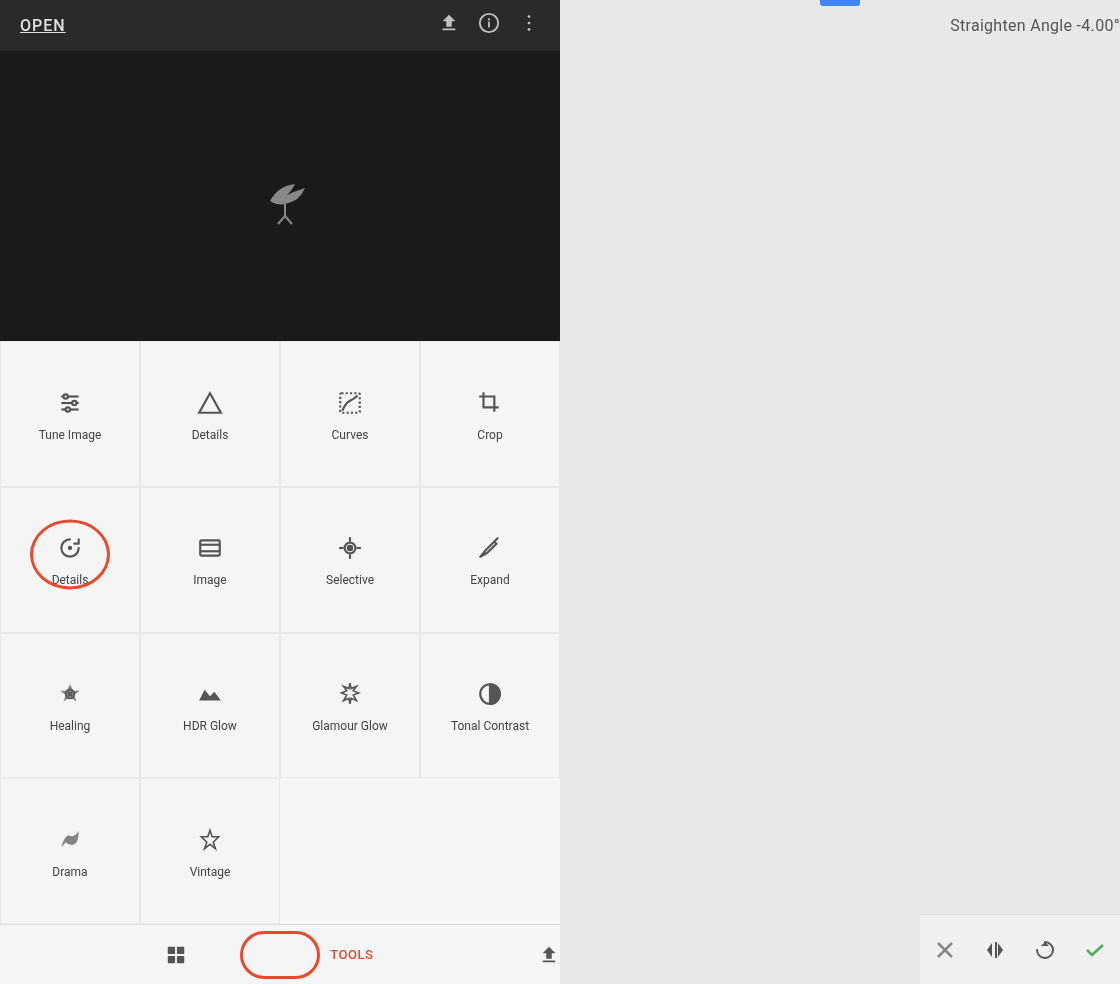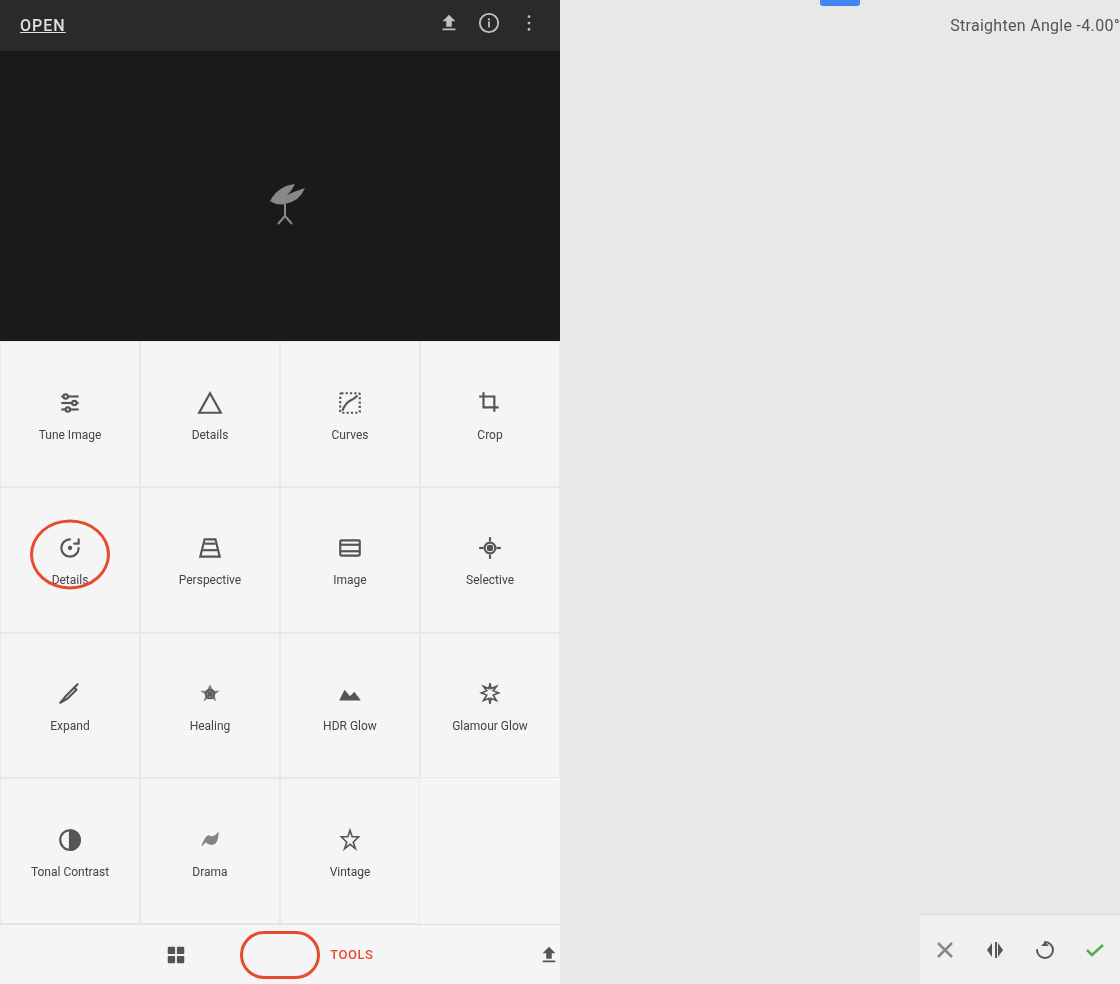--- a/index.html
+++ b/index.html
@@ -321,30 +321,20 @@
       <span class="tool-icon">
         <svg width="26" height="26" viewBox="0 0 24 24" fill="none" stroke="#555" stroke-width="2">
           <path d="M12 4a8 8 0 1 0 8 8" stroke-linecap="round"></path>
           <circle cx="12" cy="12" r="2" fill="#555" stroke="none"></circle>
           <path d="M20 4 L20 8 L16 8" stroke-linecap="round" stroke-linejoin="round"></path>
         </svg>
       </span>
       <span class="tool-label">Details</span>
     </div>
 
-    <div class="tool-item">
-      <span class="tool-icon">
-        <svg width="26" height="26" viewBox="0 0 24 24" fill="none" stroke="#555" stroke-width="2">
-          <path d="M3 20 L7 4 L17 4 L21 20 Z"></path>
-          <line x1="5" y1="14" x2="19" y2="14"></line>
-          <line x1="7" y1="8" x2="17" y2="8"></line>
-        </svg>
-      </span>
-      <span class="tool-label">Perspective</span>
-    </div>
 
     <div class="tool-item">
       <span class="tool-icon">
         <svg width="26" height="26" viewBox="0 0 24 24" fill="none" stroke="#555" stroke-width="2">
           <rect x="3" y="5" width="18" height="14" rx="1"></rect>
           <path d="M3 9 L21 9"></path>
           <path d="M3 15 L21 15"></path>
         </svg>
       </span>
       <span class="tool-label">Image</span>

